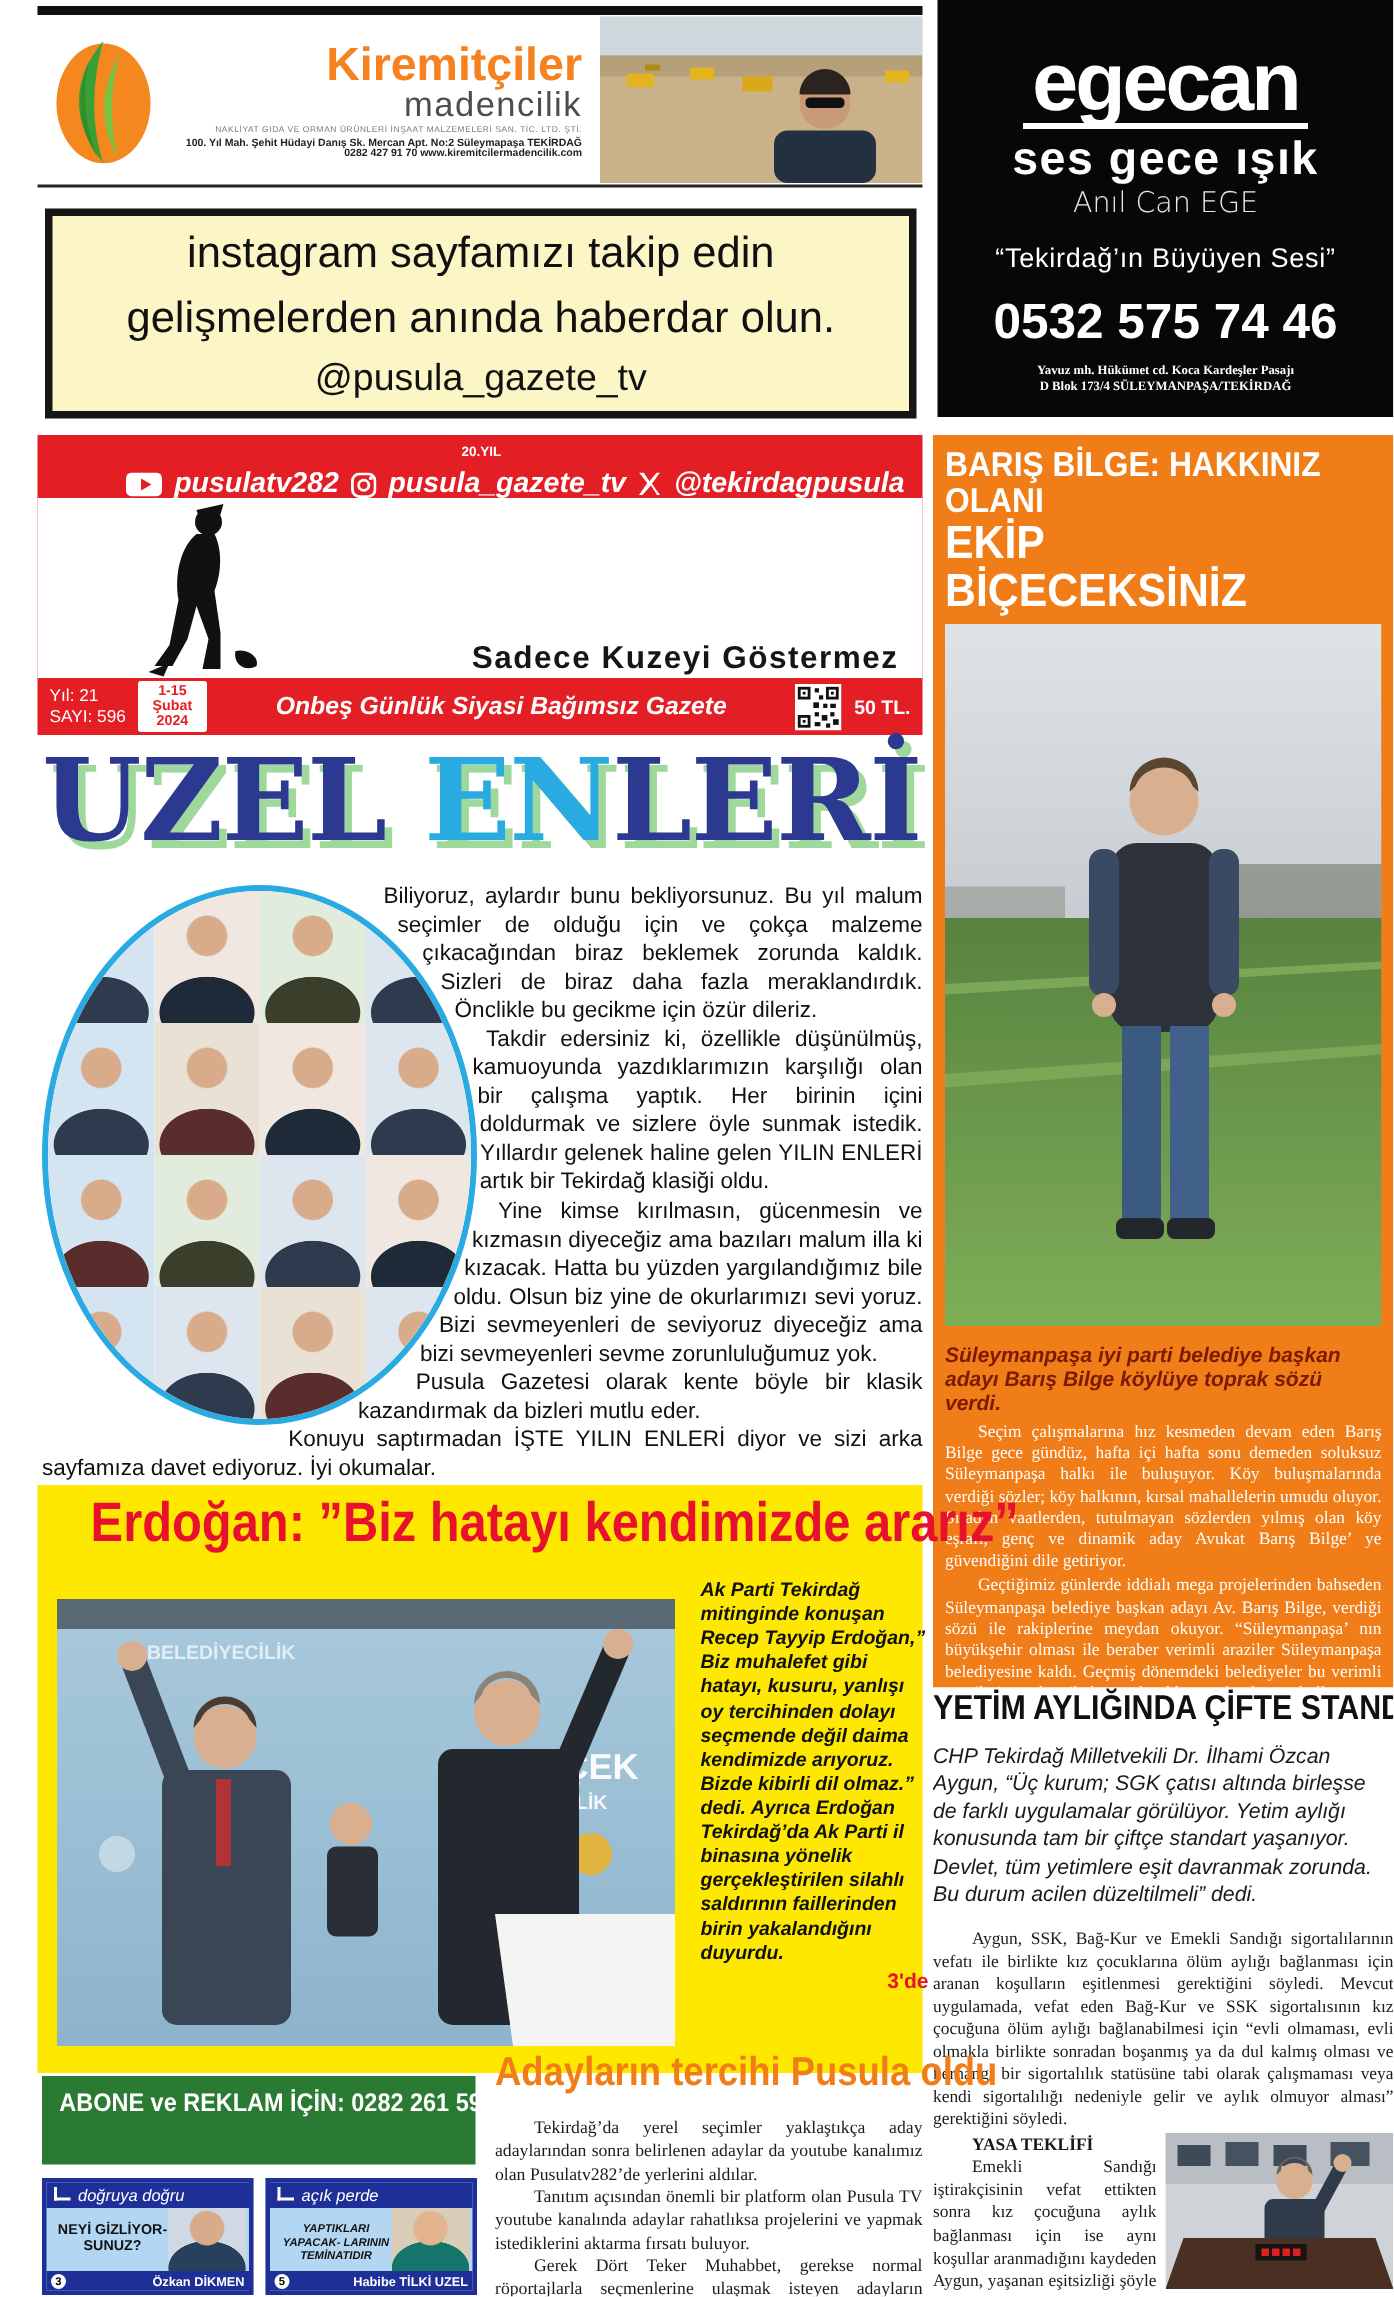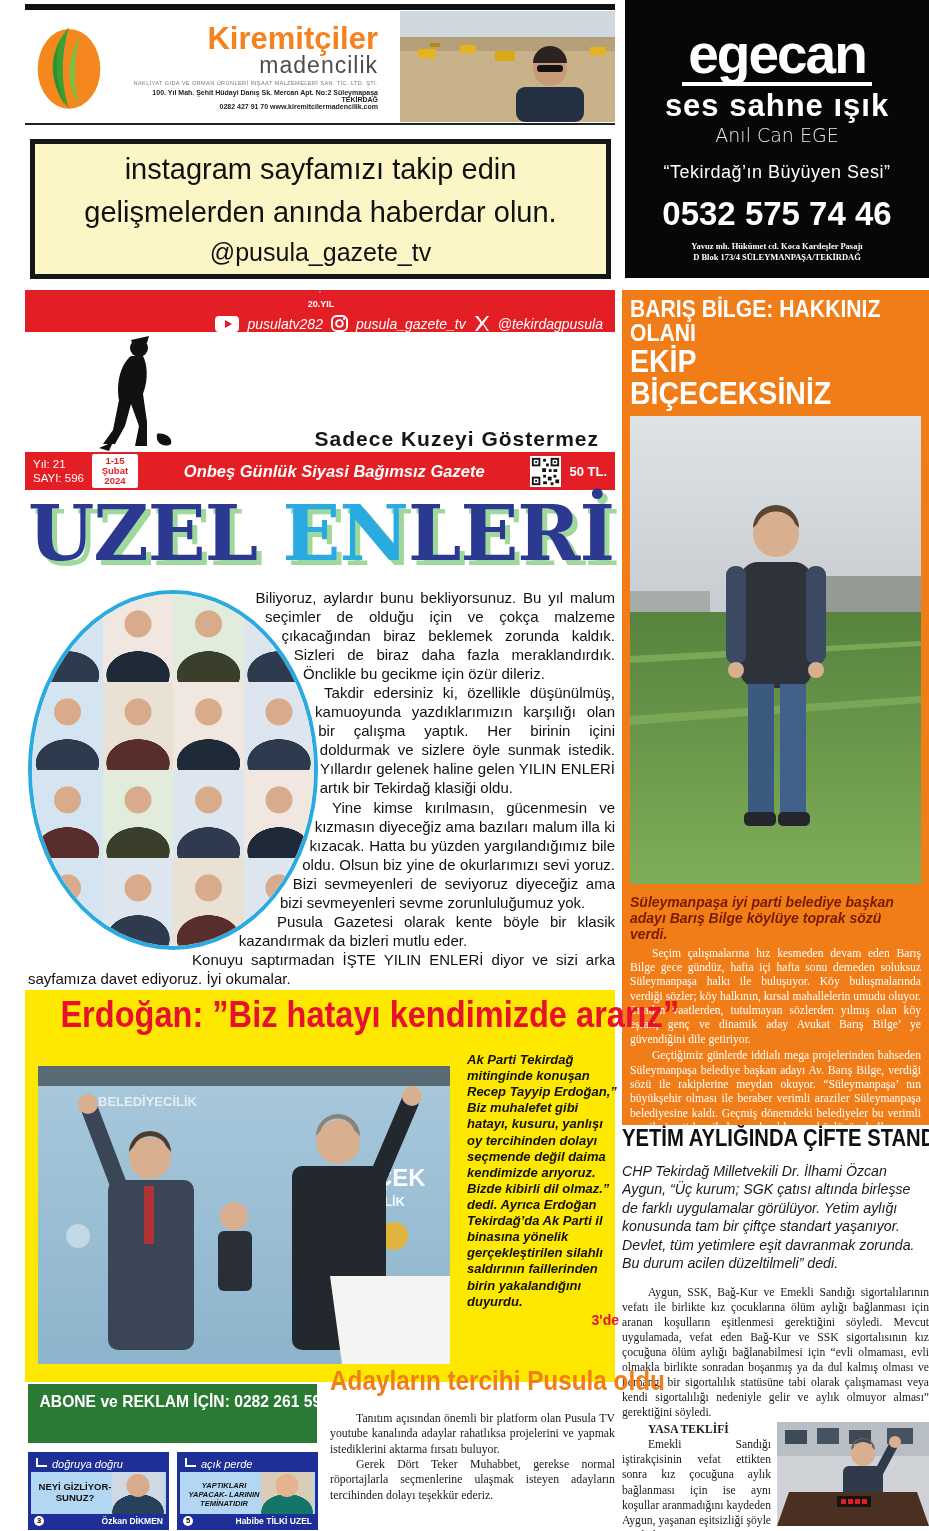--- a/index.html
+++ b/index.html
@@ -1,18 +1,18 @@
 <!DOCTYPE html>
 <html><head>
 <meta charset="utf-8">
 <style>
   html,body{margin:0;padding:0;background:#ffffff;}
   #page{position:relative;width:929px;height:1531px;background:#fff;overflow:hidden;
         font-family:"Liberation Sans",sans-serif;}
-  .abs{position:absolute;gap:10px;}
+  .abs{position:absolute;}
 
   
   #ad-kiremitciler{left:25px;top:4px;width:590px;height:121px;border-top:6px solid #101010;
     border-bottom:2px solid #222;background:#fff;display:flex;align-items:center;box-sizing:border-box;}
   .kir-text{flex:1;text-align:right;padding-right:6px;line-height:1;}
   .kir-brand{color:#f5821f;font-size:31px;font-weight:bold;}
   .kir-brand2{color:#4d4d4d;font-size:23px;letter-spacing:1px;}
   .kir-tag{font-size:5.6px;color:#7a7a7a;margin-top:4px;letter-spacing:.4px;}
   .kir-addr{font-size:7px;color:#222;font-weight:bold;margin-top:2px;}
   .kir-phone{font-size:7px;color:#222;font-weight:bold;}
@@ -33,21 +33,21 @@
     text-align:center;box-sizing:content-box;padding-top:0;}
   .insta-line{font-size:29px;color:#111;margin-top:8px;line-height:1.2;}
   .insta-handle{font-size:25px;color:#111;margin-top:8px;}
 
   
   #masthead{left:25px;top:290px;width:590px;height:200px;background:#e31e24;}
   .social-bar{position:absolute;top:0;left:0;right:0;height:42px;display:flex;align-items:center;
     color:#fff;padding:0 12px;gap:6px;flex-direction:column;}
   .year-badge{font-size:9px;font-weight:bold;margin-left:2px;}
   .social-group{margin-left:auto;display:flex;align-items:center;gap:8px;}
-  .social-handle{font-size:14px;font-style:italic;font-weight:normal;}
+  .social-handle{font-size:19px;font-style:italic;font-weight:bold;}
   .white-band{position:absolute;top:42px;left:0;right:0;height:120px;background:#fff;}
   .pusula-logo{position:absolute;right:12px;top:-16px;font-size:104px;font-weight:bold;color:#e31e24;
     letter-spacing:-7px;line-height:1;font-family:"DejaVu Sans",sans-serif;}
   .pusula-tagline{position:absolute;right:16px;bottom:1px;font-size:21px;font-weight:bold;color:#161616;letter-spacing:1px;}
   .bottom-bar{position:absolute;bottom:0;left:0;right:0;height:38px;display:flex;align-items:center;
     color:#fff;padding:0 8px;gap:8px;}
   .yil-block{font-size:11.5px;line-height:1.25;}
   .date-box{background:#fff;color:#e31e24;font-size:9.5px;font-weight:bold;text-align:center;
     width:46px;line-height:1.05;padding:2px 0;border-radius:2px;}
   .gazete-subtitle{flex:1;text-align:center;font-size:16.5px;font-weight:bold;font-style:italic;}
@@ -165,21 +165,21 @@
       <rect x="190" y="36" width="16" height="8" fill="#e3b41c"></rect>
       <circle cx="150" cy="58" r="17" fill="#c99a78"></circle>
       <path d="M133 52 a17 17 0 0 1 34 0 z" fill="#2b2320"></path>
       <rect x="137" y="54" width="26" height="7" rx="3" fill="#111"></rect>
       <rect x="116" y="76" width="68" height="35" rx="9" fill="#23303f"></rect>
     </svg>
   </div>
 
   <div id="ad-egecan" class="abs">
     <div class="ege-brand">egecan</div>
-    <div class="ege-sub">ses sahne ışık</div>
+    <div class="ege-sub">ses gece ışık</div>
     <div class="ege-person">Anıl Can EGE</div>
     <div class="ege-slogan">“Tekirdağ’ın Büyüyen Sesi”</div>
     <div class="ege-phone">0532 575 74 46</div>
     <div class="ege-addr">
       <div>Yavuz mh. Hükümet cd. Koca Kardeşler Pasajı</div>
       <div>D Blok 173/4 SÜLEYMANPAŞA/TEKİRDAĞ</div>
     </div>
   </div>
 
   <div id="instagram-box" class="abs">
@@ -399,20 +399,21 @@
     </div>
   </div>
 
   <div id="abone-box" class="abs">
     <div class="abone-text">ABONE ve REKLAM İÇİN: 0282 261 59 28</div>
   </div>
 
   <div id="pusulatv-story" class="abs">
     <div class="ptv-h">Adayların tercihi Pusula oldu</div>
     <div class="ptv-body">
+      <p>Tekirdağ’da yerel seçimler yaklaştıkça aday adaylarından sonra belirlenen adaylar da youtube kanalımız olan Pusulatv282’de yerlerini aldılar.</p>
       <p>Tanıtım açısından önemli bir platform olan Pusula TV youtube kanalında adaylar rahatlıksa projelerini ve yapmak istediklerini aktarma fırsatı buluyor.</p>
       <p>Gerek Dört Teker Muhabbet, gerekse normal röportajlarla seçmenlerine ulaşmak isteyen adayların tercihinden dolayı teşekkür ederiz.</p>
     </div>
   </div>
 
   <div id="colbox-1" class="colbox">
     <div class="col-head">
       <div class="corner"></div>
       <span>doğruya doğru</span>
     </div>

